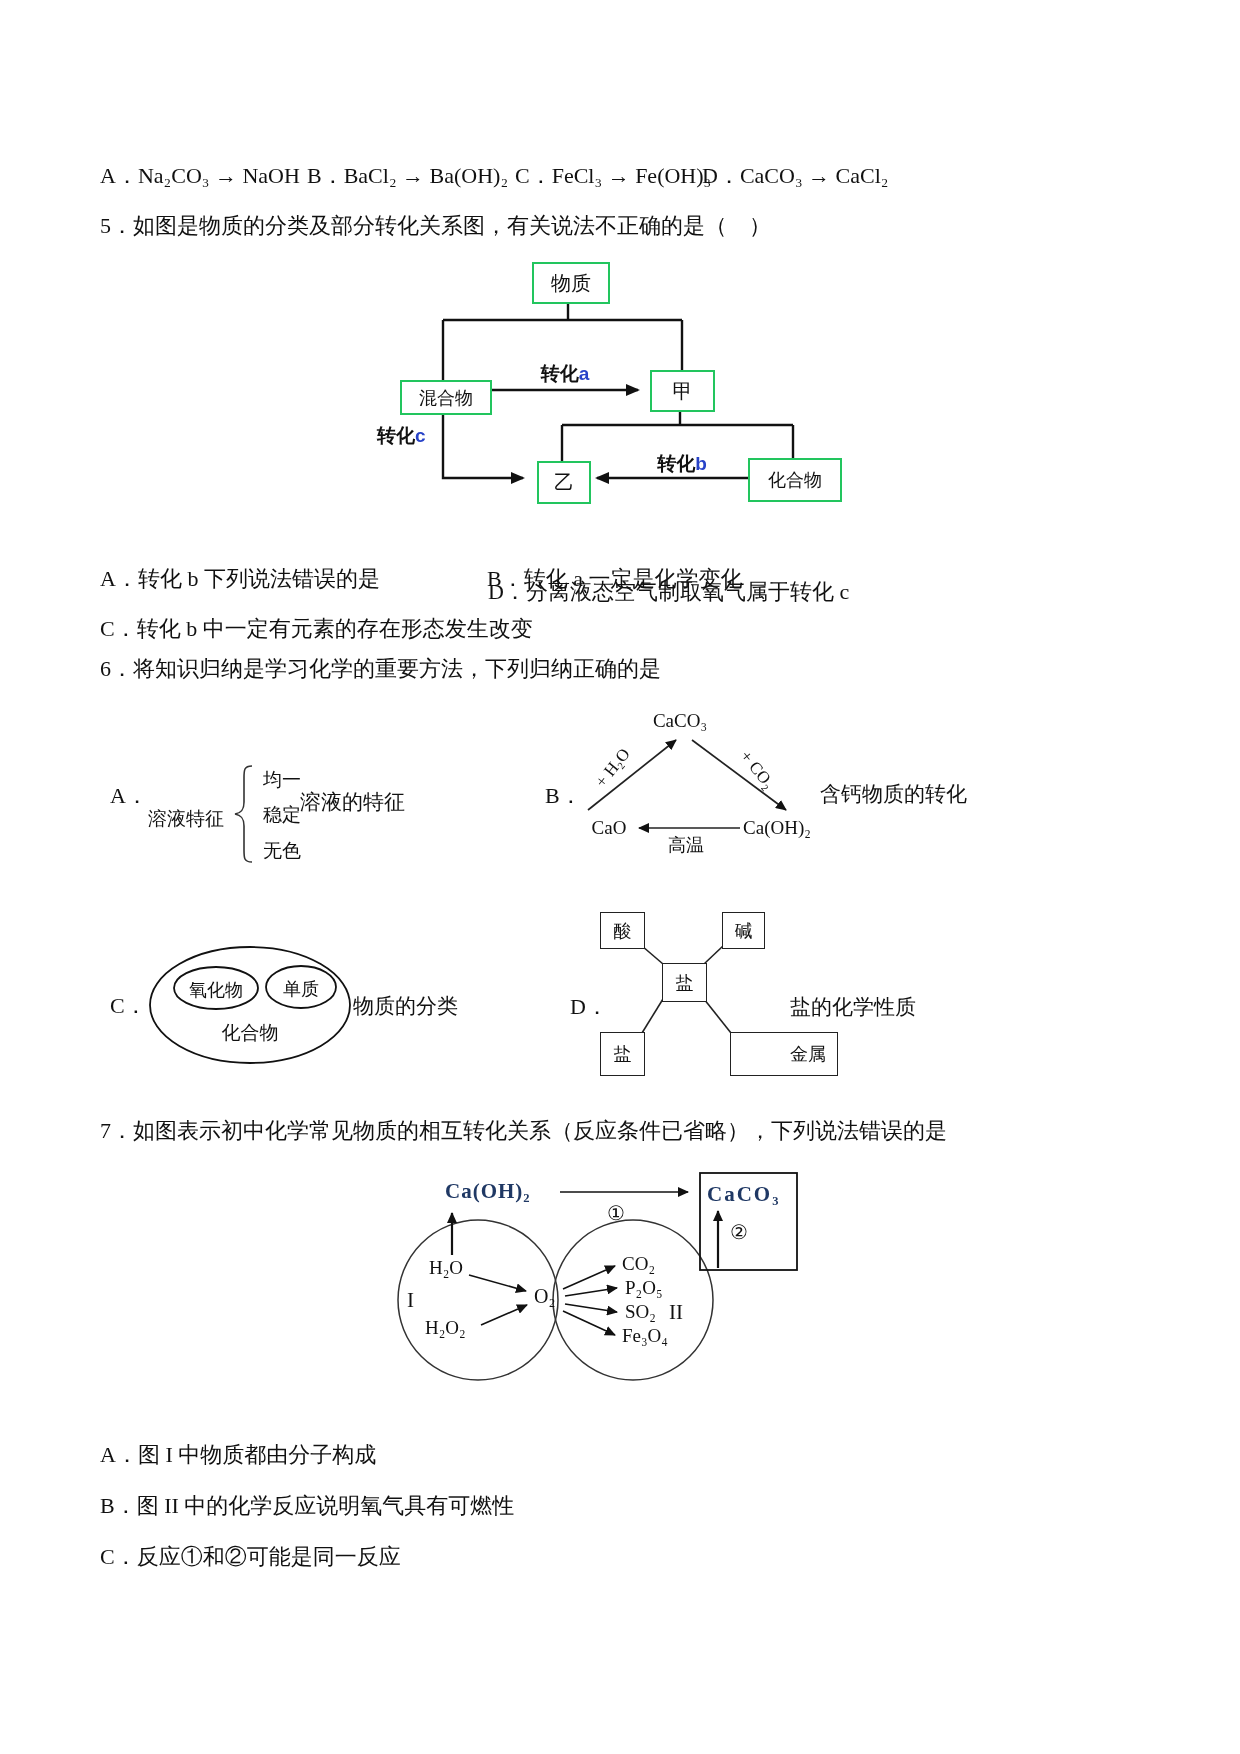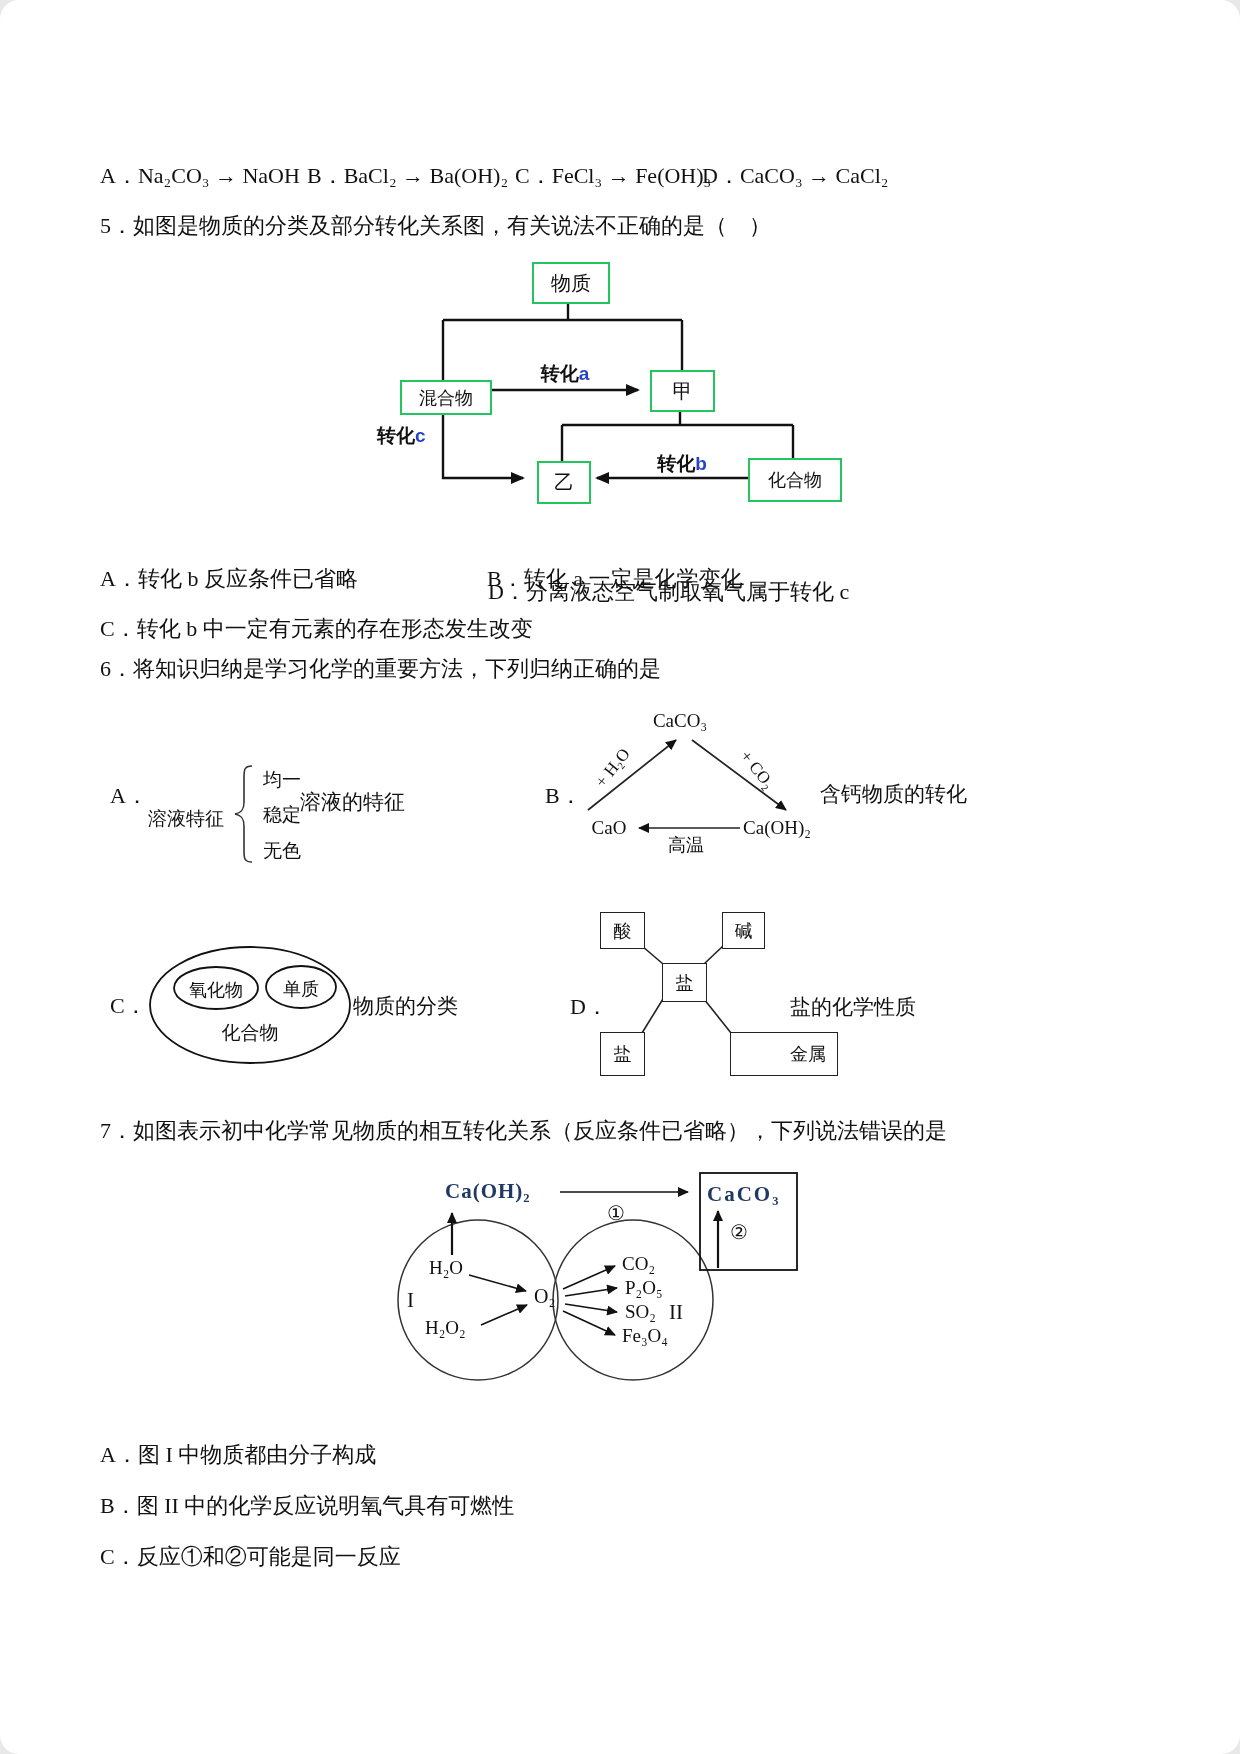--- a/index.html
+++ b/index.html
@@ -1,17 +1,17 @@
 <!DOCTYPE html>
 <html><head>
 <meta charset="utf-8">
 <style>
   html,body{margin:0;padding:0;background:#e8e8e8;}
   #page{position:relative;width:1240px;height:1754px;background:#ffffff;margin:0 auto;
-        font-family:"Liberation Serif","DejaVu Serif",serif;color:#111;overflow:hidden;border-radius:19px;}
+        font-family:"Liberation Serif","DejaVu Serif",serif;color:#111;overflow:hidden;}
   .abs{position:absolute;white-space:nowrap;}
   .t{font-size:22px;line-height:1.25;}
   .gothic{font-family:"Liberation Sans","DejaVu Sans",sans-serif;}
   .box{position:absolute;border:2px solid #22c55e;display:flex;align-items:center;justify-content:center;
        font-family:"Liberation Sans","DejaVu Sans",sans-serif;background:#fff;}
   .thinbox{position:absolute;border:1.8px solid #222;display:flex;align-items:center;justify-content:center;
        font-family:"Liberation Sans","DejaVu Sans",sans-serif;background:#fff;}
   svg{position:absolute;left:0;top:0;overflow:visible;}
   .blue{color:#2843c8;}
   .navy{color:#1F3864;font-weight:bold;}
@@ -59,21 +59,21 @@
     <div class="box" style="left:157px;top:7px;width:74px;height:38px;font-size:20px;">物质</div>
     <div class="box" style="left:25px;top:125px;width:88px;height:31px;font-size:18px;">混合物</div>
     <div class="box" style="left:275px;top:115px;width:61px;height:38px;font-size:20px;">甲</div>
     <div class="box" style="left:162px;top:206px;width:50px;height:39px;font-size:20px;">乙</div>
     <div class="box" style="left:373px;top:203px;width:90px;height:40px;font-size:18px;">化合物</div>
     <div class="abs gothic ctr" style="left:145px;top:106px;width:90px;font-size:19px;font-weight:bold;"><span>转化</span><span class="blue">a</span></div>
     <div class="abs gothic ctr" style="left:262px;top:196px;width:90px;font-size:19px;font-weight:bold;"><span>转化</span><span class="blue">b</span></div>
     <div class="abs gothic" style="left:2px;top:168px;font-size:19px;font-weight:bold;"><span>转化</span><span class="blue">c</span></div>
   </div>
 
-  <div class="abs t" style="left:100px;top:565px;">A．转化 b 反应条件已省略</div>
+  <div class="abs t" style="left:100px;top:565px;">A．转化 b 下列说法错误的是</div>
   <div class="abs t" style="left:487px;top:565px;">B．转化 a 一定是化学变化</div>
   <div class="abs t" style="left:100px;top:615px;">C．转化 b 中一定有元素的存在形态发生改变</div>
   <div class="abs t" style="left:488px;top:578px;">D．分离液态空气制取氧气属于转化 c</div>
 
   <div class="abs t" style="left:100px;top:655px;text-align:center;">6．将知识归纳是学习化学的重要方法，下列归纳正确的是</div>
 
   <div class="abs" style="left:100px;top:762px;width:340px;height:110px;">
     <div class="abs t" style="left:10px;top:20px;">A．</div>
     <div class="abs gothic" style="left:48px;top:44px;font-size:19px;">溶液特征</div>
     <svg width="340" height="110">

